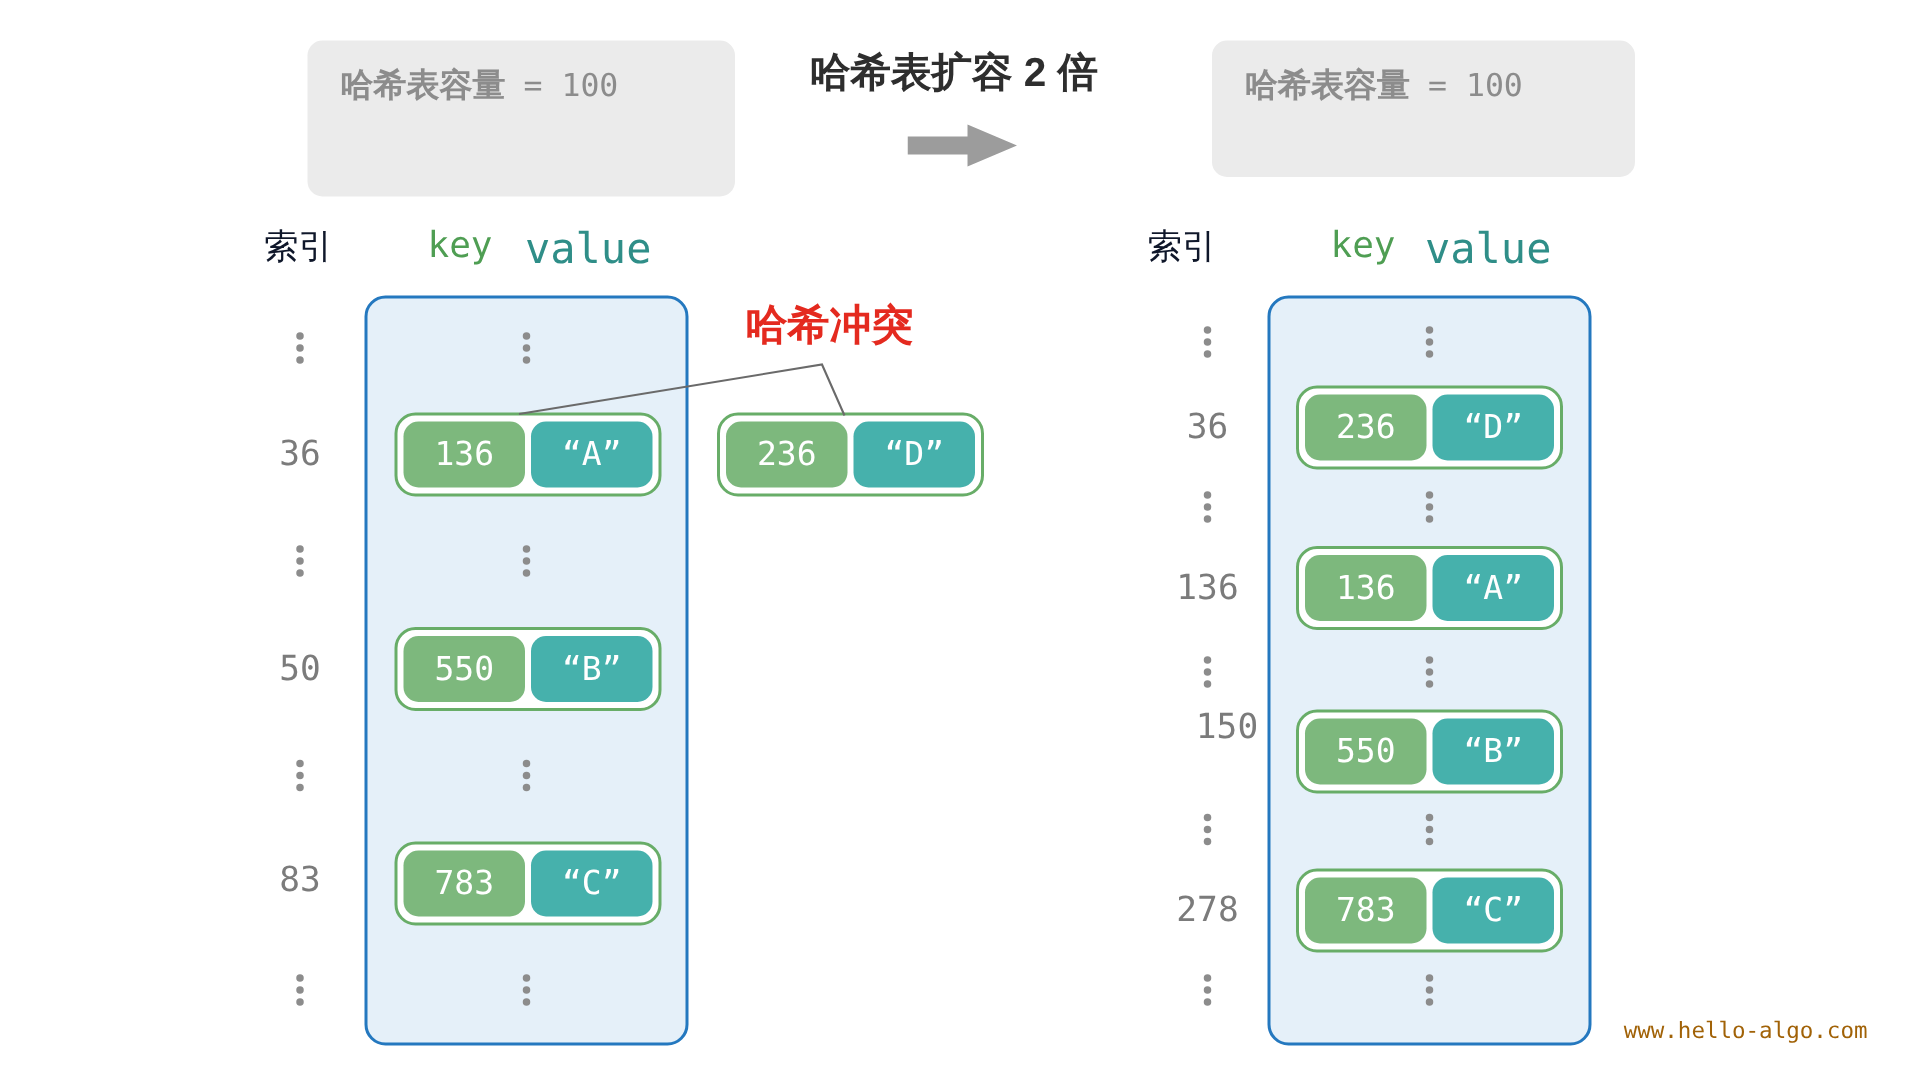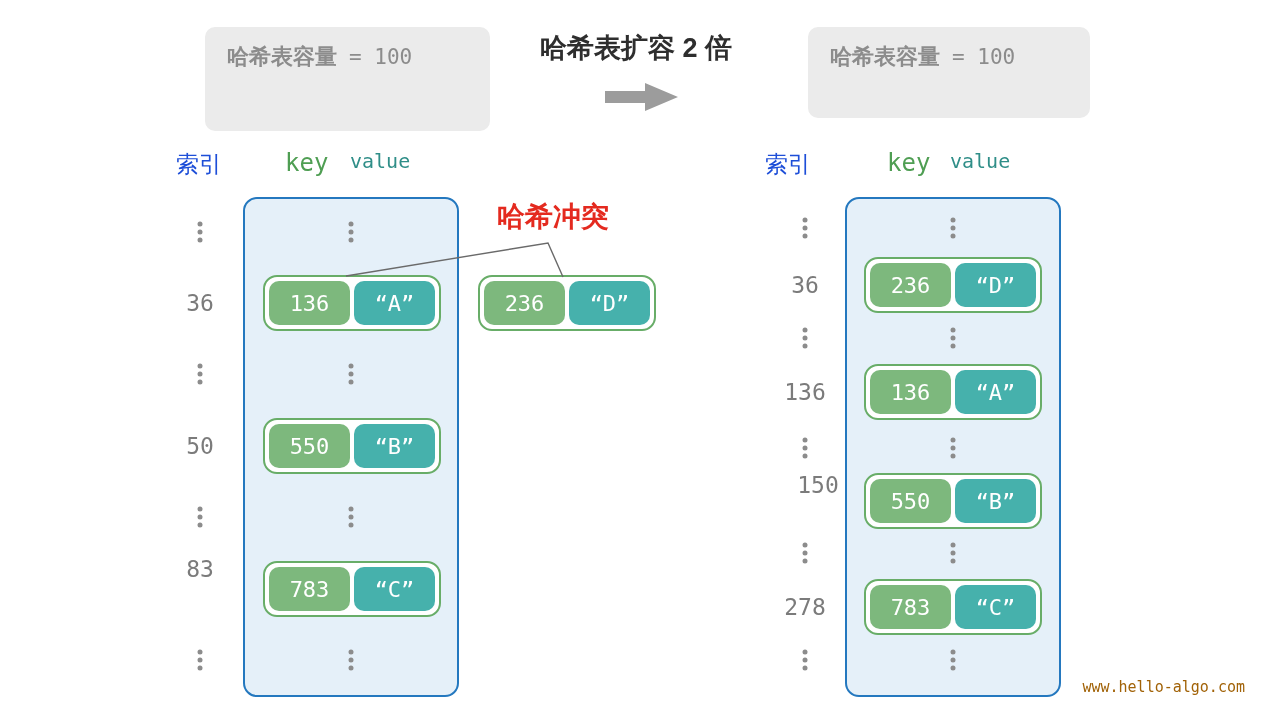--- a/index.html
+++ b/index.html
@@ -13,24 +13,24 @@
   .panel-line .cn{font-weight:bold;}
   .panel-line .code{font-family:"DejaVu Sans Mono","Liberation Mono",monospace;
                     margin-left:12px;font-size:21px;}
 
   
   .main-title{position:absolute;left:540px;top:30px;width:230px;text-align:left;
               font-size:27px;font-weight:bold;color:#2e2e2e;white-space:nowrap;}
   .arrow-wrap{position:absolute;left:605px;top:82px;width:74px;height:30px;}
 
   
-  .hdr-cn{position:absolute;font-size:23px;color:#1d4ed8;white-space:nowrap;}
+  .hdr-cn{position:absolute;font-size:23px;color:#0f172a;white-space:nowrap;}
   .hdr-key{position:absolute;font-size:24px;color:#4f9e53;
            font-family:"DejaVu Sans Mono","Liberation Mono",monospace;}
-  .hdr-val{position:absolute;font-size:20px;color:#2f8e88;
+  .hdr-val{position:absolute;font-size:28px;color:#2f8e88;
            font-family:"DejaVu Sans Mono","Liberation Mono",monospace;}
 
   
   .table-box{position:absolute;top:197px;width:216px;height:500px;background:#e5f0f9;
              border:2.5px solid #2478bf;border-radius:14px;box-sizing:border-box;}
 
   
   .idx{position:absolute;transform:translate(-50%,-50%);font-size:23px;color:#7b7b7b;
        font-family:"DejaVu Sans Mono","Liberation Mono",monospace;white-space:nowrap;}
 
@@ -103,21 +103,21 @@
       <i></i>
       <i></i>
       <i></i>
     </div>
   <span class="idx" style="left:200px;top:446px;">50</span>
   <div class="dots" style="left:200px;top:517px;">
       <i></i>
       <i></i>
       <i></i>
     </div>
-  <span class="idx" style="left:200px;top:569px;text-align:right;">83</span>
+  <span class="idx" style="left:200px;top:587px;text-align:right;">83</span>
   <div class="dots" style="left:200px;top:660px;">
       <i></i>
       <i></i>
       <i></i>
     </div>
 
   <div class="dots" style="left:351px;top:232px;">
       <i></i>
       <i></i>
       <i></i>

